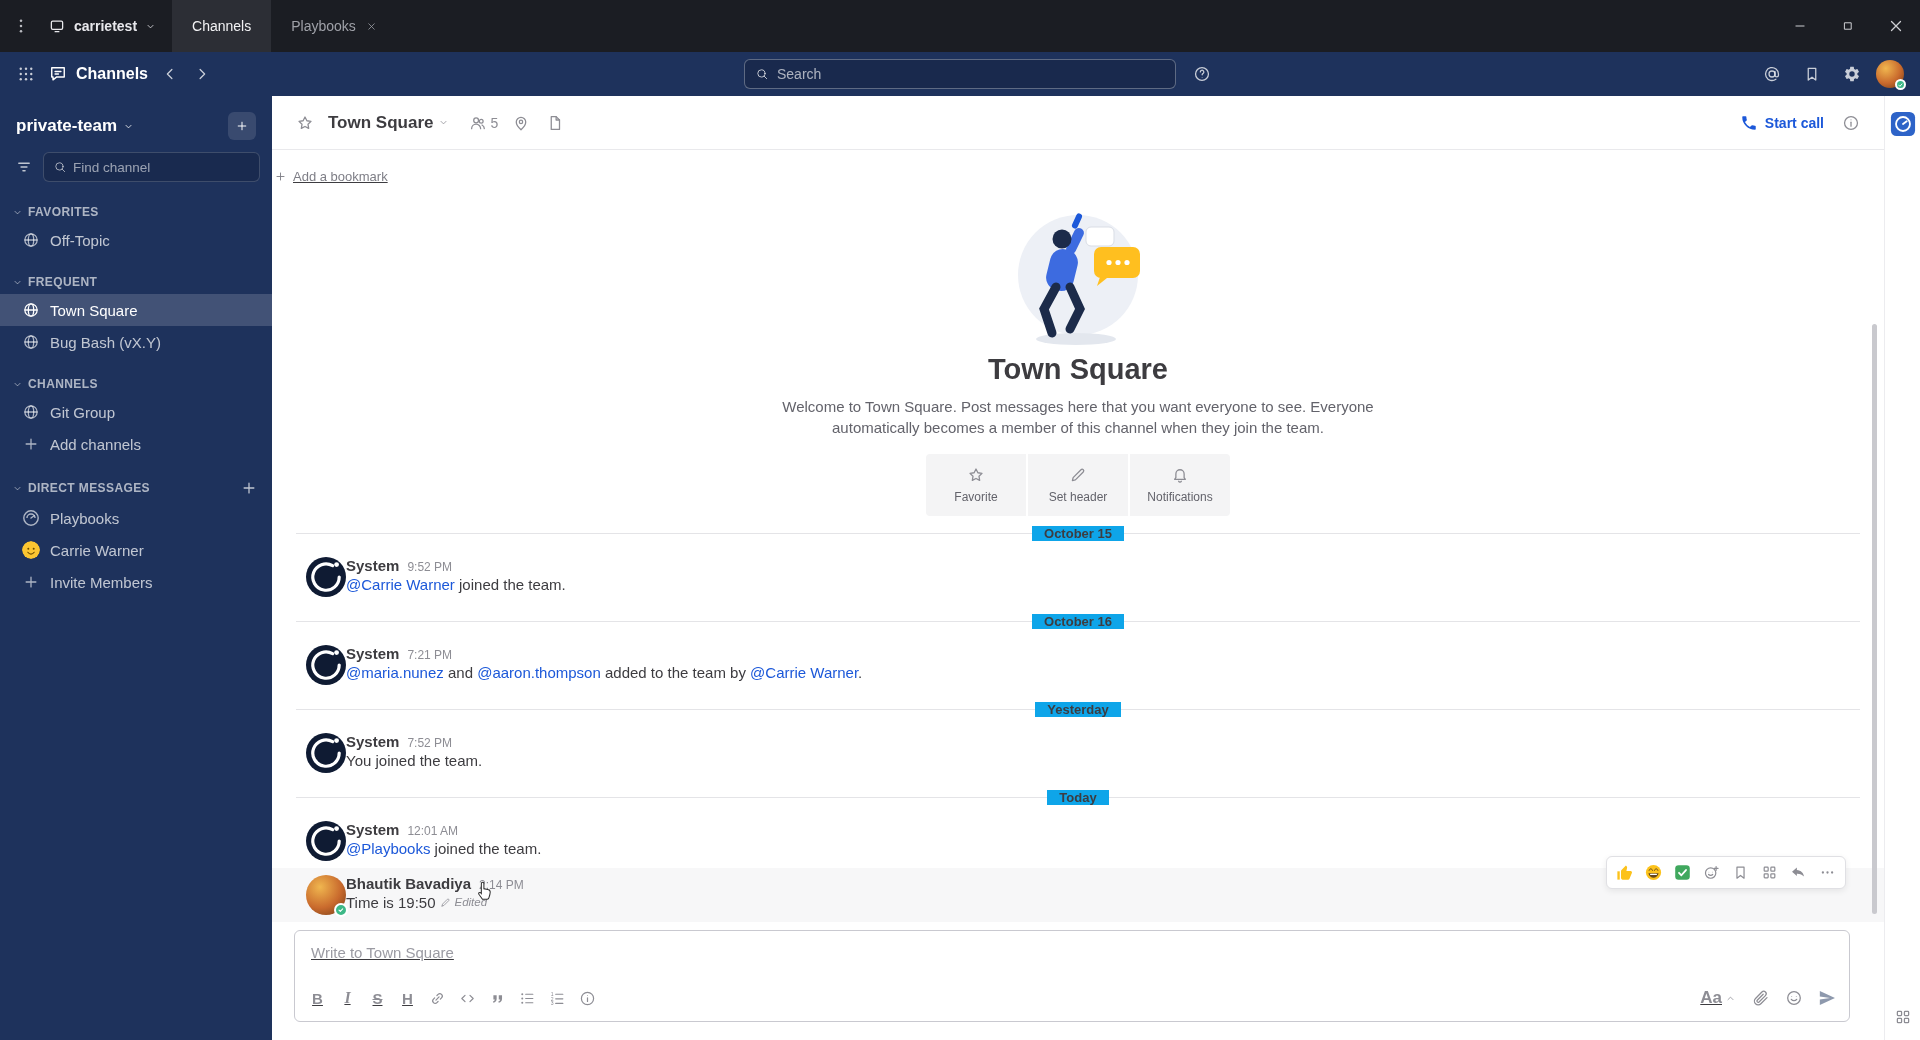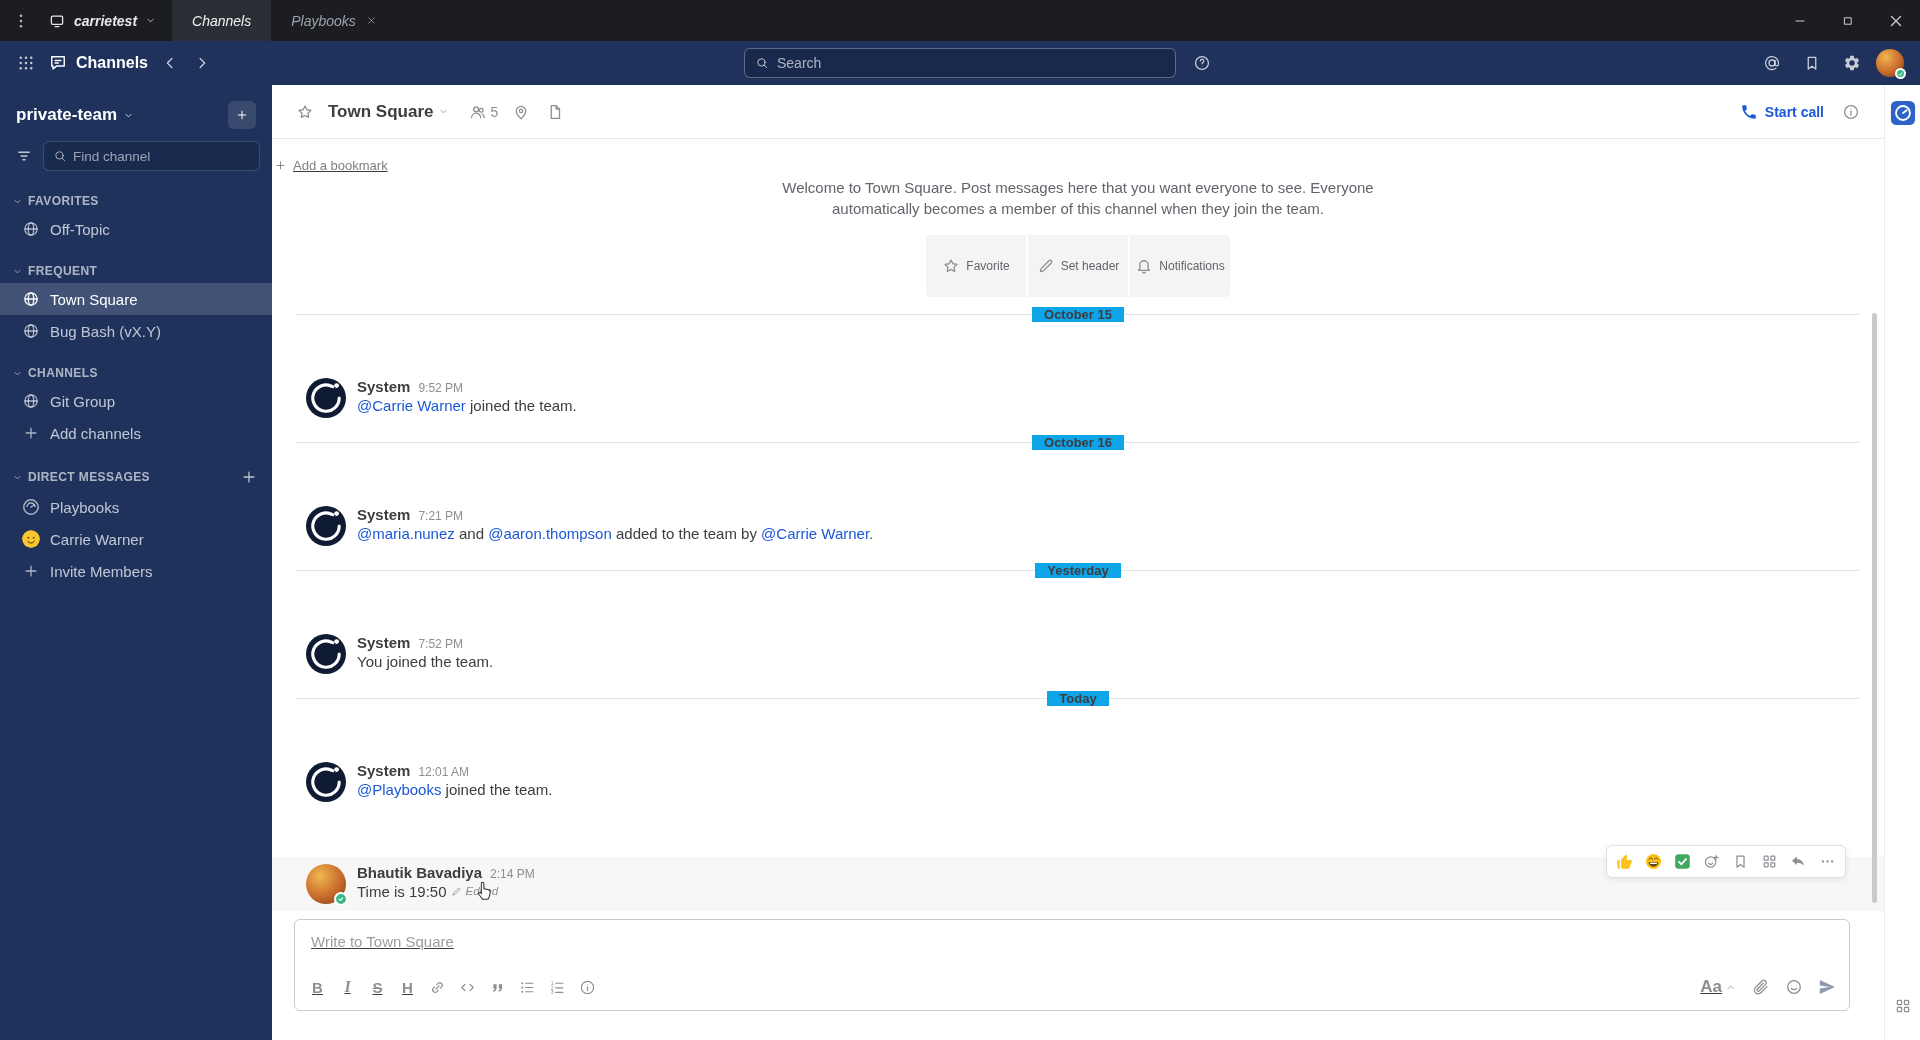--- a/index.html
+++ b/index.html
@@ -8,21 +8,21 @@
   button { border:0; background:transparent; padding:0; font:inherit; color:inherit; }
   input { font:inherit; }
 
   .ic { display:inline-flex; width:18px; height:18px; flex:none; align-items:center; justify-content:center; }
   .ic svg { width:100%; height:100%; display:block; }
   .ic.sm { width:14px; height:14px; }
   .ic.xs { width:11px; height:11px; }
   .ic.lg { width:20px; height:20px; }
 
   
-  .titlebar { height:41px; background:#1b1d23; display:flex; align-items:center; color:#c6c7cc; font-size:14px;font-style:italic; }
+  .titlebar { height:52px; background:#1b1d23; display:flex; align-items:center; color:#c6c7cc; font-size:14px; }
   .tb-menu { width:42px; height:100%; display:flex; align-items:center; justify-content:center; color:#b9bac0; }
   .server-switch { display:flex; align-items:center; gap:8px; padding:0 16px 0 6px; color:#e8e8ec; font-weight:700; }
   .tb-tabs { display:flex; height:100%; }
   .tb-tab { display:flex; align-items:center; gap:10px; padding:0 20px; color:#9fa1a8; }
   .tb-tab.active { background:#2c2e35; color:#f2f2f4; }
   .win-controls { margin-left:auto; display:flex; height:100%; }
   .win-btn { width:48px; height:100%; display:flex; align-items:center; justify-content:center; color:#cfd0d4; }
 
   
   .gheader { height:44px; background:#1e325c; display:flex; align-items:center; padding:0 10px; color:#fff; position:relative; }
@@ -74,30 +74,30 @@
 
   
   .msg-scroll { flex:1; overflow:hidden; display:flex; flex-direction:column; justify-content:flex-end; position:relative; }
   .scroll-thumb { position:absolute; right:7px; top:140px; width:5px; height:590px; border-radius:3px; background:#c9c9ce; }
 
   .intro { text-align:center; flex:none; }
   .intro-illustration { width:176px; height:150px; margin:0 auto; display:block; }
   .intro-title { font-size:29px; font-weight:700; color:#3d3c40; margin-top:2px; }
   .intro-desc { margin:10px auto 0; max-width:600px; font-size:15px; line-height:1.4; color:#63636b; }
   .intro-actions { display:flex; justify-content:center; gap:2px; margin-top:16px; }
-  .intro-action { width:100px; height:62px; background:#f4f4f5; display:flex; flex-direction:row; align-items:center; justify-content:center; gap:6px; color:#63636b; font-size:12px; }
+  .intro-action { width:100px; height:62px; background:#f4f4f5; display:flex; flex-direction:column; align-items:center; justify-content:center; gap:6px; color:#63636b; font-size:12px; }
   .intro-action .ic { color:#8d8d94; }
   .intro-action:first-child { border-radius:4px 0 0 4px; }
   .intro-action:last-child { border-radius:0 4px 4px 0; }
 
   .day-divider { position:relative; text-align:center; margin:8px 24px; height:18px; flex:none; }
   .day-divider::before { content:""; position:absolute; left:0; right:0; top:50%; border-top:1px solid #e4e4e7; }
   .day-divider span { position:relative; background:#0ea5e9; padding:0 12px; font-size:13px; font-weight:600; color:#3d3c40; }
 
-  .post { display:flex; gap:11px; padding:7px 24px 7px 34px; position:relative; flex:none;margin-top:48px; }
+  .post { display:flex; padding:7px 24px 7px 34px; position:relative; flex:none; }
   .post.hovered { background:#f7f7f8; }
   .avatar { width:40px; height:40px; border-radius:50%; flex:none; position:relative; }
   .avatar svg { width:40px; height:40px; display:block; }
   .avatar.photo { background:radial-gradient(circle at 35% 30%, #f0b64f, #c96a2d 55%, #6e3a16); }
   .status-badge { position:absolute; right:-2px; bottom:-2px; width:14px; height:14px; border-radius:50%; background:#3db887; border:2px solid #fff; display:flex; align-items:center; justify-content:center; }
   .status-badge svg { width:8px; height:8px; }
   .post-body { min-width:0; flex:1; }
   .post-meta { display:flex; align-items:baseline; gap:8px; }
   .post-author { font-size:15px; font-weight:700; color:#3d3c40; }
   .post-time { font-size:12px; color:#8d8d94; }

